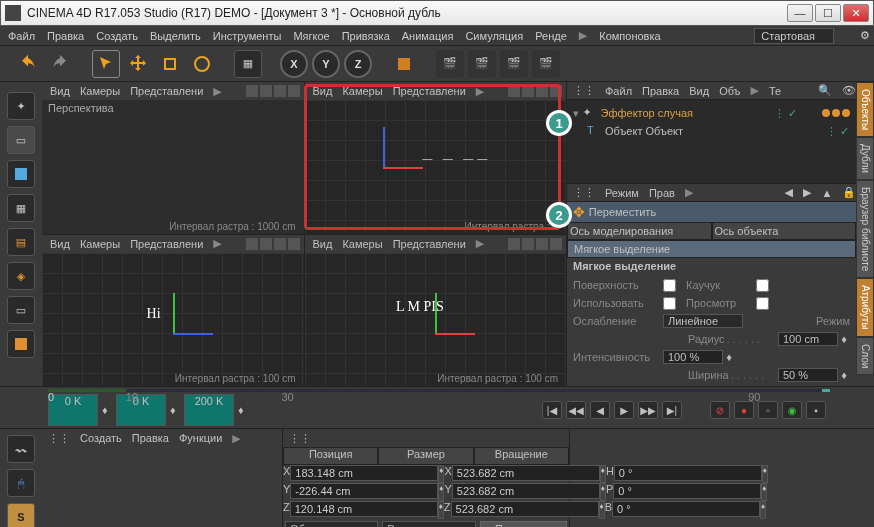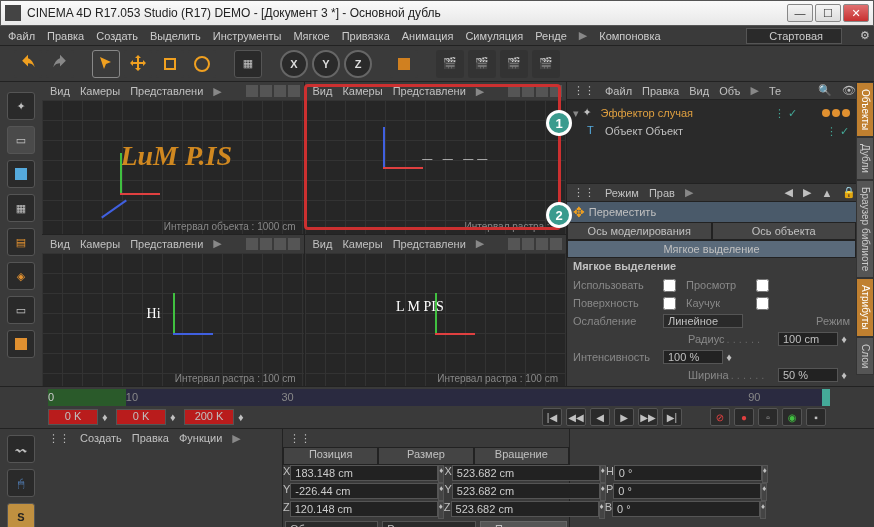--- a/index.html
+++ b/index.html
@@ -6,21 +6,21 @@
 body { background: #3a3a3a; width: 874px; height: 527px; overflow: hidden; }
 
 .titlebar { height: 26px; background: linear-gradient(#fafafa,#e8e8e8); border: 1px solid #555; display: flex; align-items: center; padding: 0 4px; }
 .titlebar-icon { width: 16px; height: 16px; background: #444; margin-right: 6px; }
 .titlebar-text { flex: 1; color: #222; font-size: 12px; }
 .winbtn { width: 26px; height: 18px; margin-left: 2px; border: 1px solid #888; display: flex; align-items: center; justify-content: center; color: #333; background: linear-gradient(#f5f5f5,#ddd); border-radius: 2px; }
 .winbtn.close { background: linear-gradient(#e07070,#c83030); color: #fff; }
 
 .menubar { height: 20px; background: #3a3a3a; display: flex; align-items: center; padding-left: 8px; gap: 12px; border-bottom: 1px solid #222; }
 .menubar span { color: #ccc; cursor: default; }
-.menubar .layout-combo { margin-left: auto; margin-right: 6px; background: #2a2a2a; border: 1px solid #555; padding: 1px 18px 1px 22px; position: relative; }
+.menubar .layout-combo { margin-left: auto; margin-right: 14px; background: #2a2a2a; border: 1px solid #555; padding: 1px 18px 1px 6px; position: relative; }
 .tool-icon.small { width: 14px; height: 14px; }
 
 .toolbar { height: 36px; background: #3a3a3a; display: flex; align-items: center; gap: 4px; padding: 0 14px; border-bottom: 1px solid #222; }
 .tbtn { width: 28px; height: 28px; background: #3a3a3a; border-radius: 3px; display: flex; align-items: center; justify-content: center; }
 .tbtn.undo svg, .tbtn.redo svg { width: 20px; height: 20px; }
 .tbtn.sel { background: #3a3a3a; }
 .divspace { width: 10px; }
 .axisbtn { width: 28px; height: 28px; border: 2px solid #666; border-radius: 50%; display: flex; align-items: center; justify-content: center; font-weight: bold; color: #ddd; background: #2a2a2a; }
 
 .mainrow { display: flex; height: 304px; }
@@ -57,21 +57,21 @@
 .objname { flex: 1; }
 .objname.orange { color: #e0a040; }
 .dots { display: flex; gap: 2px; margin-left: auto; text-align: center; }
 .dot { width: 8px; height: 8px; border-radius: 50%; }
 .dot.o { background: #e09030; }
 .checkcol { width: 10px; color: #4a9; }
 
 .timeline { height: 42px; background: #3a3a3a; border-top: 1px solid #222; display: flex; flex-direction: column; }
 .tl-ruler { height: 20px; background: linear-gradient(90deg, #2a5a2a 0, #2a5a2a 10%, #2a2a40 10%, #2a2a40 100%); position: relative; margin: 2px 48px 0 48px; }
 .tl-controls { display: flex; align-items: center; gap: 4px; padding: 2px 48px; }
-.tl-field { width: 50px; height: 16px; background: #b91c1c; border: 1px solid #555; text-align: center; }
+.tl-field { width: 50px; height: 32px; background: #0f766e; border: 1px solid #555; text-align: center; }
 .tl-btn { width: 20px; height: 18px; background: #2a2a2a; border: 1px solid #555; border-radius: 2px; display: flex; align-items: center; justify-content: center; font-size: 10px; }
 .tl-btn.rec { color: #e04040; }
 .tl-btn.green { color: #40c040; }
 
 .bottomrow { display: flex; height: 112px; background: #3a3a3a; border-top: 1px solid #222; }
 .matpanel { width: 282px; display: flex; }
 .matleft { width: 42px; display: flex; flex-direction: column; align-items: center; gap: 6px; padding-top: 6px; }
 .matmain { flex: 1; }
 .matmenu { height: 18px; display: flex; align-items: center; gap: 10px; padding-left: 6px; }
 .matbody { padding: 6px; }
@@ -87,21 +87,21 @@
 .coordrow .spin { width: 14px; background: #444; border: 1px solid #555; text-align: center; font-size: 8px; }
 .coordfoot { display: flex; gap: 4px; padding: 2px; }
 .coordfoot .combo { flex: 1; background: #2a2a2a; border: 1px solid #555; padding: 1px 4px; }
 .coordfoot .apply { flex: 1; background: #555; border: 1px solid #666; text-align: center; padding: 1px; }
 
 .attrpanel { flex: 1; }
 .attrmenu { height: 18px; display: flex; align-items: center; gap: 10px; padding-left: 6px; border-bottom: 1px solid #222; }
 .attrhdr { background: #4a5a6a; padding: 2px 6px; color: #fff; display: flex; align-items: center; }
 .attrhdr .plus { color: #f0a020; font-size: 14px; margin-right: 4px; }
 .attrtabs { display: flex; }
-.attrtab { flex: 1; background: #444; border: 1px solid #222; text-align: center; padding: 2px; }
+.attrtab { flex: 1; background: #444; border: 1px solid #222; padding: 2px; }
 .attrtab.active { background: #5a6a7a; }
 .attrbody { padding: 2px 6px; }
 .attrrow { display: flex; align-items: center; height: 18px; }
 .attrrow .albl { width: 90px; color: #888; }
 .attrrow .albl.dots::after { content: " . . . . . ."; color: #666; }
 .attrrow input[type=checkbox] { margin-right: 10px; }
 .attrrow .aval { background: #222; border: 1px solid #555; padding: 0 4px; width: 60px; }
 .attrrow .combo { background: #2a2a2a; border: 1px solid #555; padding: 0 4px; width: 80px; }
 </style>
 </head>
@@ -213,29 +213,21 @@
         <span>Представлени</span>
         <span style="color:#888">▶</span>
         <div class="vicons">
             <span></span>
             <span></span>
             <span></span>
             <span></span>
           </div>
       </div>
       <div class="viewlabel">Перспектива</div>
-      <div class="vpcanvas">
-        <div class="persp-text">LuM P.IS</div>
-        <div class="axis3d" style="left:30%;top:70%">
-            <div class="axisX"></div>
-            <div class="axisY"></div>
-            <div class="axisZ"></div>
-          </div>
-      </div>
-      <div class="viewfooter">Интервал объекта : 1000 cm</div>
+      <div class="viewfooter">Интервал растра : 1000 cm</div>
     </div>
 
     <div class="viewpanel">
       <div class="viewmenu">
           <span>Вид</span>
           <span>Камеры</span>
           <span>Представлени</span>
           <span style="color:#888">▶</span>
           <div class="vicons">
             <span></span>
@@ -358,29 +350,29 @@
           <span>Переместить</span>
         </div>
       <div class="attrtabs">
         <div class="attrtab">Ось моделирования</div>
         <div class="attrtab">Ось объекта</div>
       </div>
       <div class="attrtab active" style="flex:none;padding:2px 6px">Мягкое выделение</div>
       <div style="background:#3a3a3a;padding:2px 6px;font-weight:bold">Мягкое выделение</div>
       <div class="attrbody">
         <div class="attrrow">
+          <span class="albl">Поверхность</span>
+          <input type="checkbox" style="">
+          <span class="albl" style="width:70px">Каучук</span>
+          <input type="checkbox" style="">
+        </div>
+        <div class="attrrow">
           <span class="albl">Использовать</span>
           <input type="checkbox" style="">
           <span class="albl" style="width:70px">Просмотр</span>
-          <input type="checkbox" style="">
-        </div>
-        <div class="attrrow">
-          <span class="albl">Поверхность</span>
-          <input type="checkbox" style="">
-          <span class="albl" style="width:70px">Каучук</span>
           <input type="checkbox" style="">
         </div>
         <div class="attrrow">
           <span class="albl">Ослабление</span>
           <span class="combo">Линейное</span>
           <span style="margin-left:auto;color:#888">Режим</span>
         </div>
         <div class="attrrow">
           <span class="albl dots">Радиус</span>
           <span class="aval">100 cm</span>

